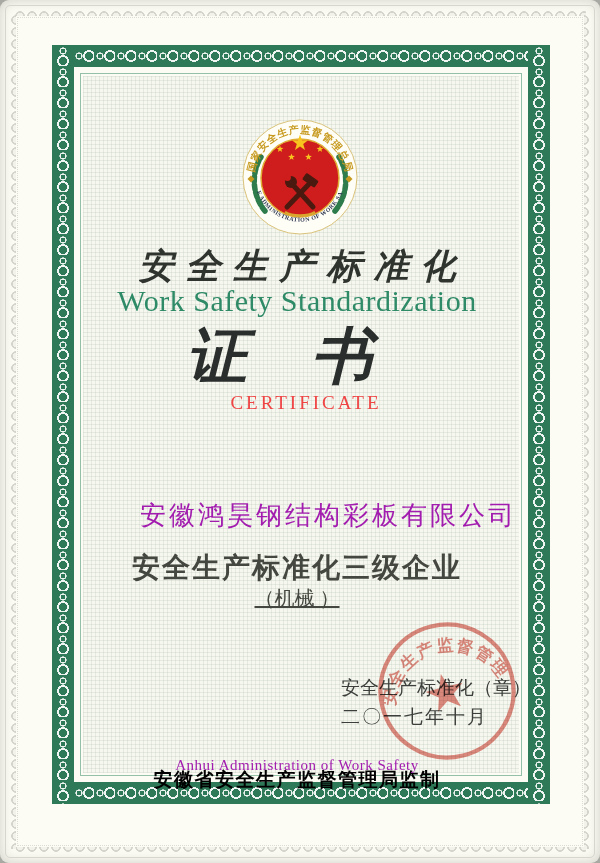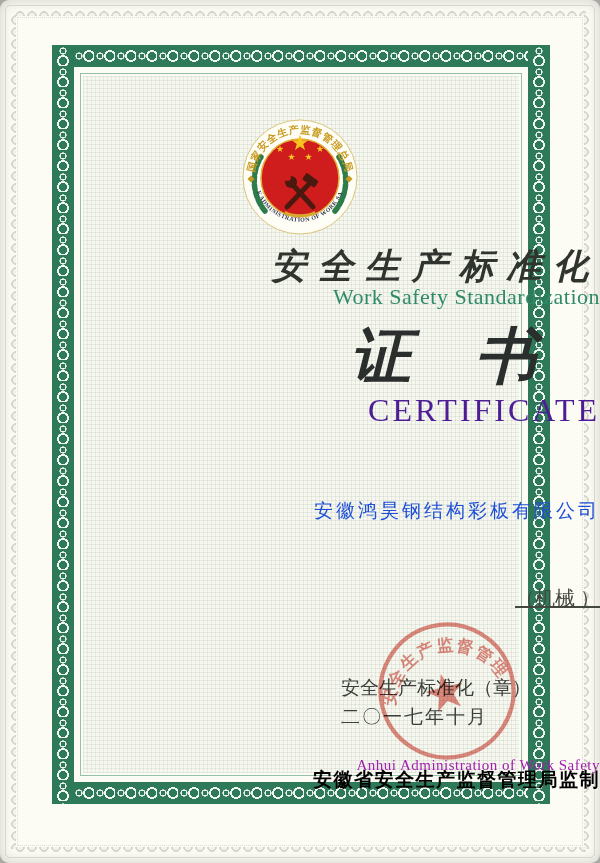--- a/index.html
+++ b/index.html
@@ -47,30 +47,30 @@
   .band-bottom{left:52px;right:50px;bottom:59px;height:22px;}
   .band-left{left:52px;top:45px;bottom:59px;width:22px;}
   .band-right{right:50px;top:45px;bottom:59px;width:22px;}
   .thin-line{position:absolute;left:80px;right:78px;top:73px;bottom:87px;border:1.5px solid #93c0a6;}
   .panel{position:absolute;left:83px;right:81px;top:76px;bottom:90px;
     background-color:#f6f7ef;
     background-image:
       repeating-linear-gradient(0deg, rgba(140,160,140,.16) 0 1px, transparent 1px 4px),
       repeating-linear-gradient(90deg, rgba(140,160,140,.16) 0 1px, transparent 1px 4px);}
   
-  .abs{position:absolute;left:0;right:0;text-align:right;}
+  .abs{position:absolute;left:0;right:6px;text-align:center;}
   .title-cn{top:243px;font-size:35px;font-weight:bold;color:#30342f;
     letter-spacing:12px;padding-left:12px;font-style:italic;}
-  .title-en{top:284px;font-size:22px;color:#2e8a67;letter-spacing:.5px;}
+  .title-en{top:284px;font-size:30px;color:#2e8a67;letter-spacing:.5px;}
   .doc-cn{top:316px;font-size:61px;font-weight:bold;color:#2a2e2c;
     letter-spacing:64px;padding-left:28px;font-style:italic;}
-  .doc-en{top:392px;font-size:32px;color:#4c1d95;letter-spacing:3px;padding-left:18px;}
+  .doc-en{top:392px;font-size:19px;color:#ef4444;letter-spacing:3px;padding-left:18px;}
   .certno{top:451px;font-size:18px;color:#2f3236;padding-left:34px;}
   .certno .val{font-size:17px;letter-spacing:.5px;}
-  .company{top:498px;font-size:19px;color:#1d4ed8;letter-spacing:3px;padding-left:63px;}
+  .company{top:498px;font-size:26px;color:#a21caf;letter-spacing:3px;padding-left:63px;}
   .grade1{top:549px;font-size:28px;font-weight:bold;color:#44473f;letter-spacing:2px;}
   .grade2{top:585px;font-size:20px;color:#44473f;text-decoration:underline;}
   .valid{position:absolute;left:110px;top:633px;font-size:19px;color:#2f3236;text-align:left;}
   .issuer{position:absolute;left:341px;top:675px;font-size:19px;color:#3b3e3a;text-align:left;}
   .issuedate{position:absolute;left:341px;top:704px;font-size:19px;color:#3b3e3a;letter-spacing:2px;text-align:center;}
   .footer-cn{top:735px;font-size:19px;font-weight:bold;color:#000000;letter-spacing:1.5px;margin-top:32px;}
   .footer-en{top:757px;font-size:15px;color:#a21caf;letter-spacing:.5px;}
   .emblem{position:absolute;left:240px;top:117px;width:120px;height:120px;}
   .stamp{position:absolute;left:371px;top:615px;width:152px;height:152px;
     opacity:.72;mix-blend-mode:multiply;transform:rotate(-14deg);}
@@ -126,20 +126,21 @@
       <textPath href="#arcBottom" startOffset="50%">STATE ADMINISTRATION OF WORK SAFETY</textPath>
     </text>
   </svg>
 
   <div class="abs title-cn">安全生产标准化</div>
   <div class="abs title-en">Work Safety Standardization</div>
   <div class="abs doc-cn">证书</div>
   <div class="abs doc-en">CERTIFICATE</div>
 
   <div class="abs company">安徽鸿昊钢结构彩板有限公司</div>
+  <div class="abs grade1">安全生产标准化三级企业</div>
   <div class="abs grade2">（机械 ）</div>
   <div class="issuer">安全生产标准化（章）</div>
   <div class="issuedate">二〇一七年十月</div>
 
   <svg class="stamp" viewBox="0 0 160 160">
     <defs>
       <path id="stampArc" d="M 22,86 A 59,59 0 0 1 138,86" fill="none"></path>
       <polygon id="stampStar" points="0,-1 0.235,-0.324 0.951,-0.309 0.38,0.124 0.588,0.809 0,0.4 -0.588,0.809 -0.38,0.124 -0.951,-0.309 -0.235,-0.324"></polygon>
     </defs>
     <circle cx="80" cy="80" r="70" fill="none" stroke="#d95f54" stroke-width="4.5"></circle>

